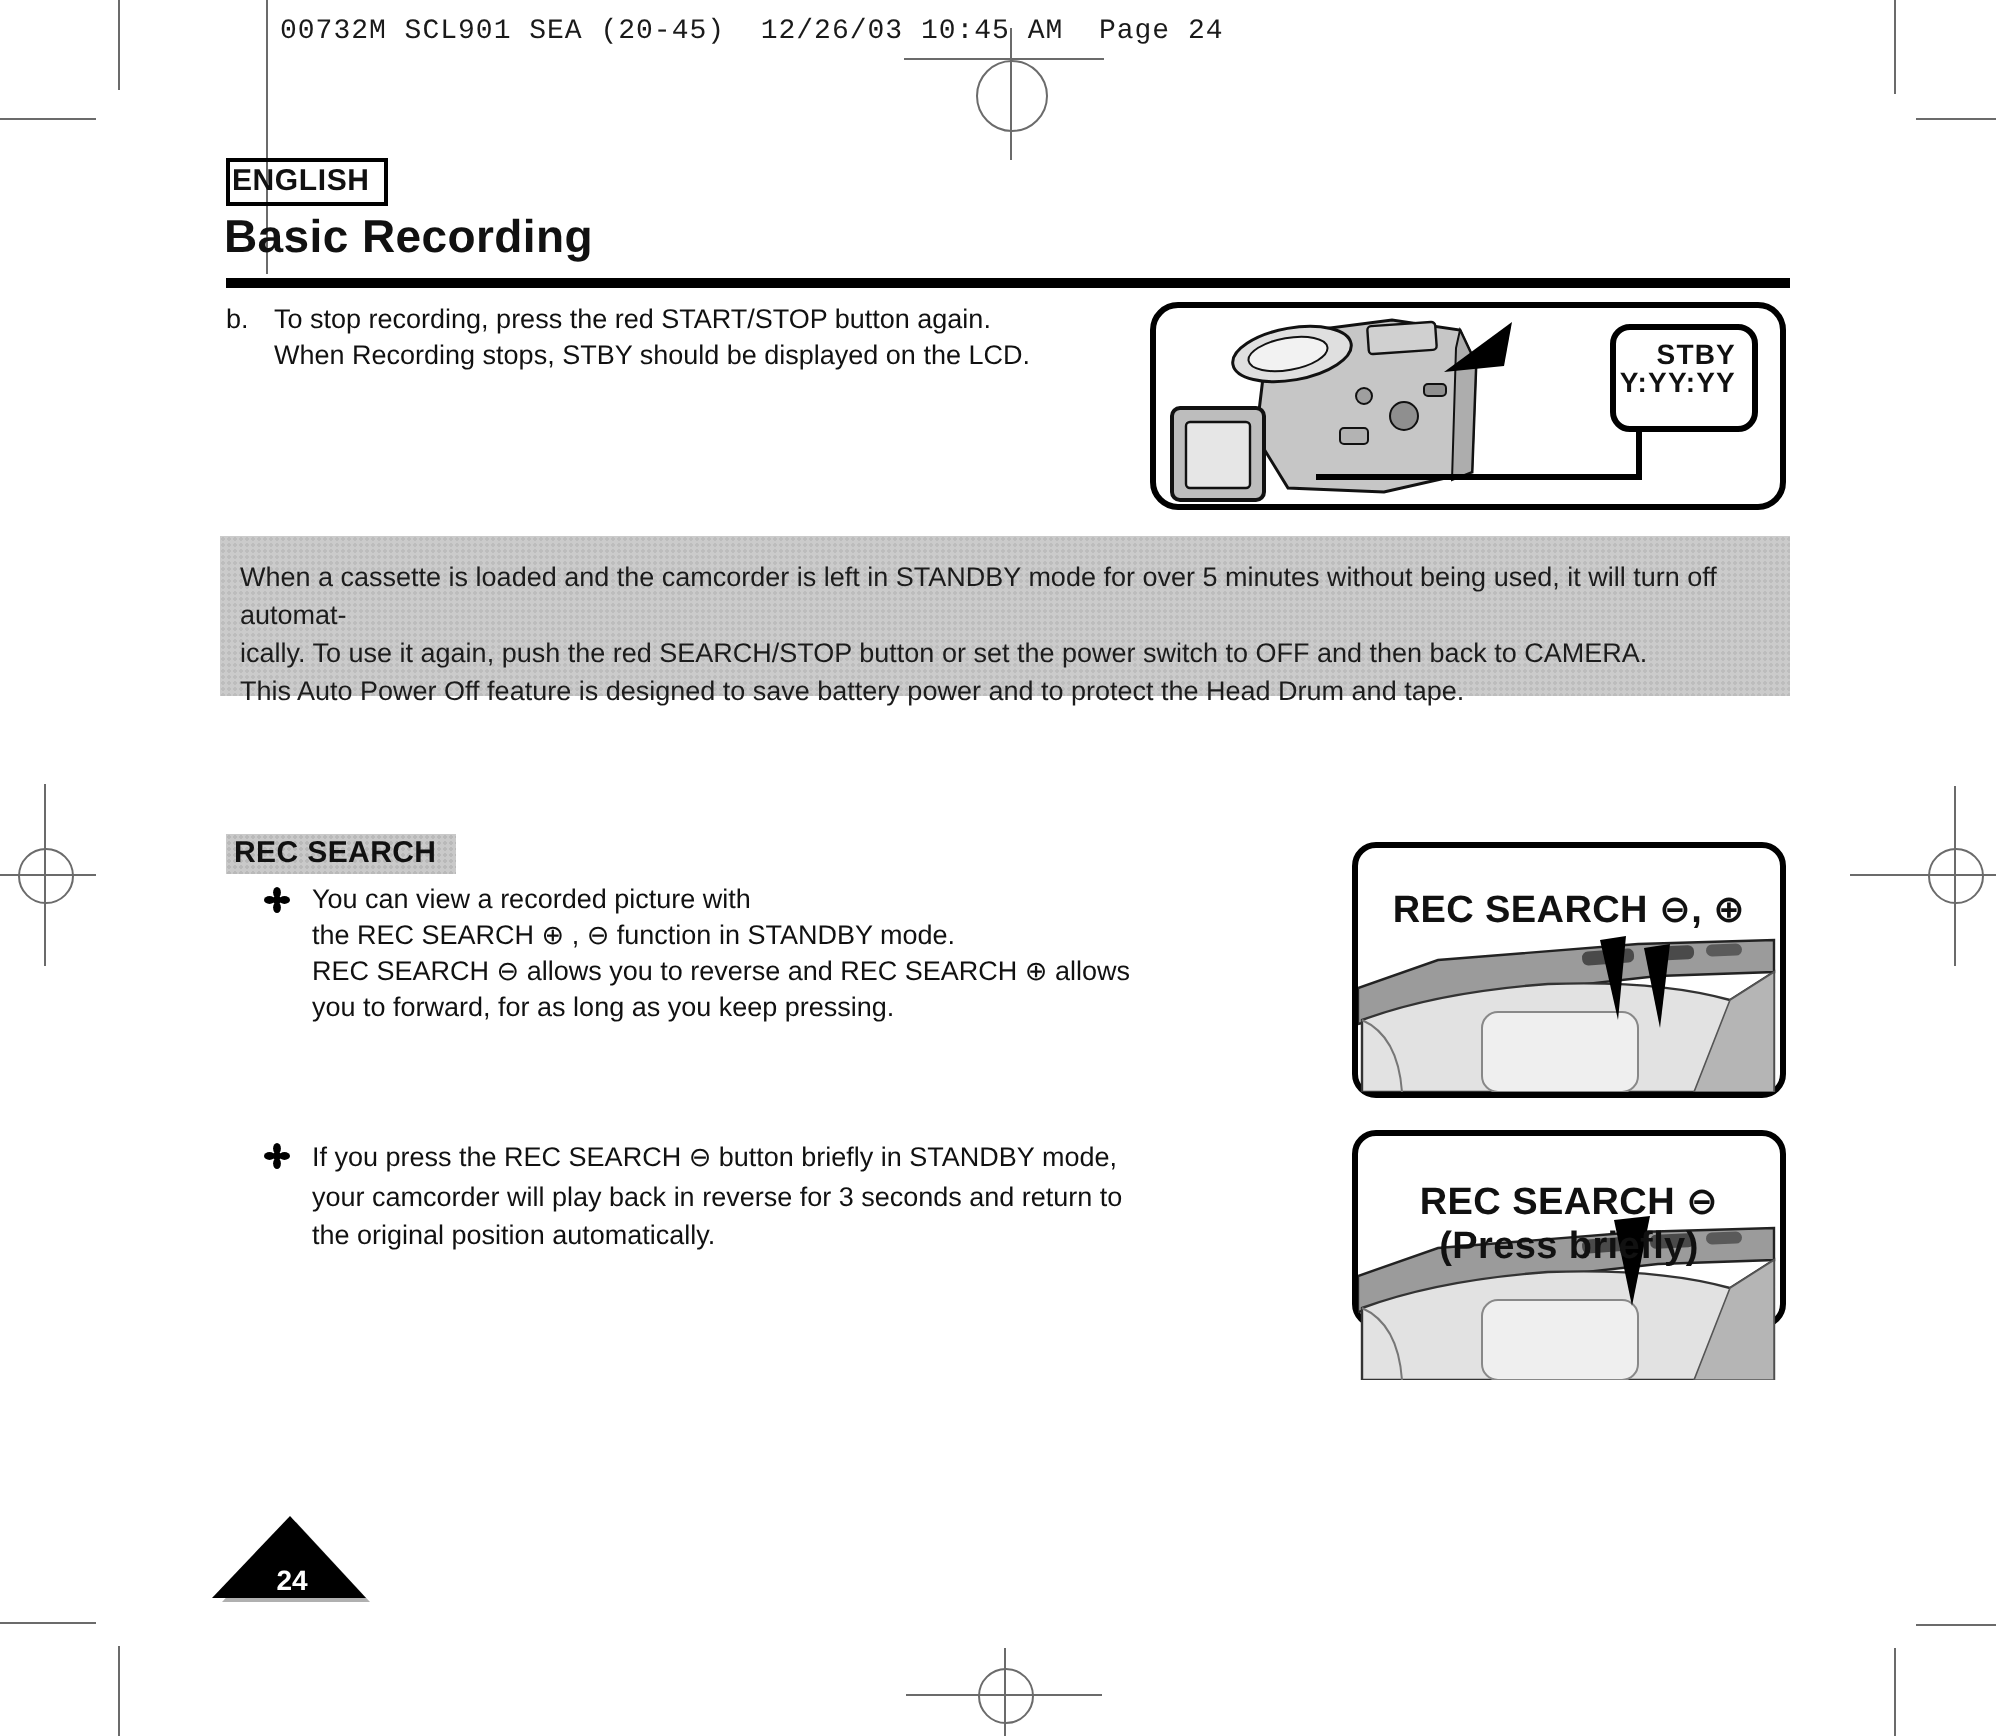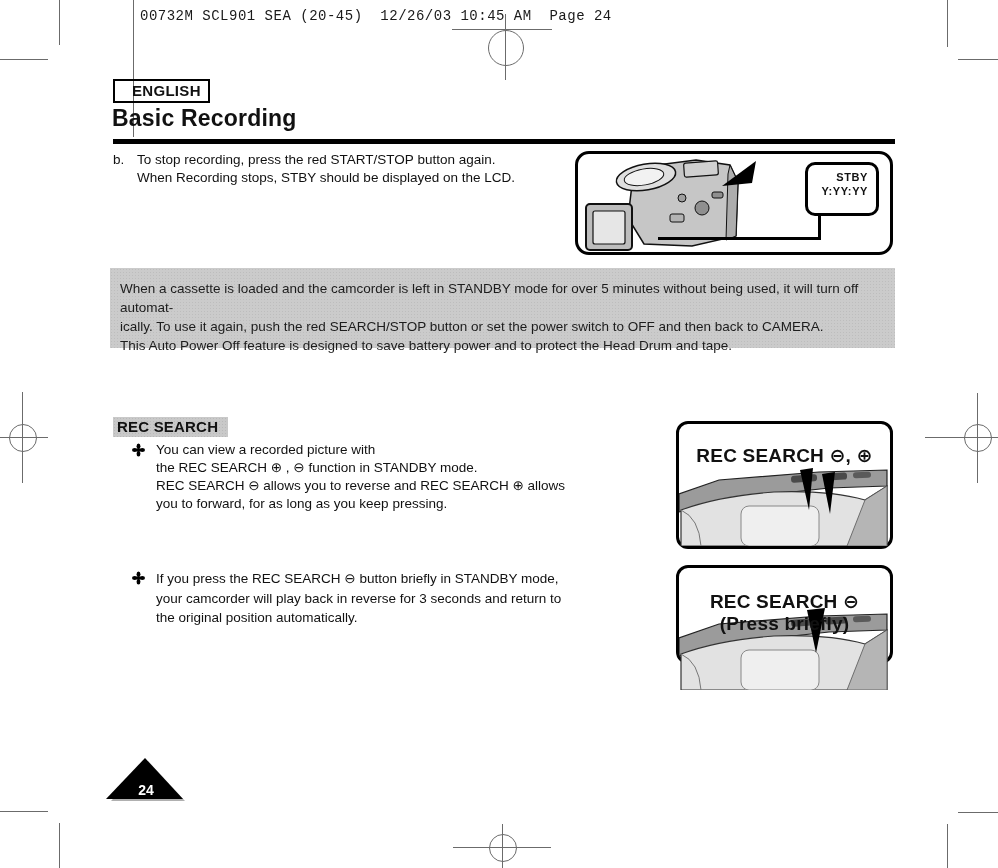--- a/index.html
+++ b/index.html
@@ -12,39 +12,39 @@
   .mk-circle{position:absolute;border:1px solid #6b6b6b;border-radius:50%;background:transparent;}
   
   .print-header{
     position:absolute;left:140px;top:8px;
     font-family:"Liberation Mono","DejaVu Sans Mono",monospace;
     font-size:14px;color:#1a1a1a;letter-spacing:.5px;white-space:pre;
   }
   
   .lang-box{
     position:absolute;left:113px;top:79px;border:2px solid #000;
-    padding:1px 7px 2px 17px;font-size:15px;font-weight:bold;letter-spacing:.3px;
+    padding:1px 7px 2px 1px;font-size:15px;font-weight:bold;letter-spacing:.3px;
   }
   .doc-title{position:absolute;left:112px;top:105px;font-size:23px;font-weight:bold;letter-spacing:.2px;}
   .title-rule{position:absolute;left:113px;top:139px;width:782px;height:5px;background:#000;}
   
   .step{position:absolute;left:113px;top:151px;font-size:13.5px;line-height:18px;display:flex;}
   .step .marker{width:24px;flex:0 0 24px;}
   
   .figframe{position:absolute;border:3px solid #000;border-radius:14px;background:#fff;box-sizing:border-box;}
   .fig1{left:575px;top:151px;width:318px;height:104px;}
   .fig2{left:676px;top:421px;width:217px;height:128px;border-radius:12px;}
   .fig3{left:676px;top:565px;width:217px;height:99px;border-radius:12px;}
   .fig1 svg.cam{position:absolute;left:6px;top:2px;}
   .conn-h{position:absolute;left:80px;top:83px;width:163px;height:3px;background:#000;}
   .conn-v{position:absolute;left:240px;top:62px;width:3px;height:23px;background:#000;}
   .stby-box{
     position:absolute;left:227px;top:8px;width:74px;height:54px;border:3px solid #000;border-radius:10px;
     box-sizing:border-box;text-align:right;padding:5px 8px 0 0;
-    font-size:11px;font-weight:bold;line-height:14px;letter-spacing:.6px;background:#fff;
+    font-size:14px;font-weight:bold;line-height:14px;letter-spacing:.6px;background:#fff;
   }
   .fig-label{
     position:absolute;left:0;top:20px;width:100%;text-align:center;
     font-size:19px;font-weight:bold;letter-spacing:.2px;
   }
   .fig2 .fig-label{top:20px;}
   .fig3 .fig-label{top:22px;}
   .topview{position:absolute;left:0;top:0;}
   
   .notice{

